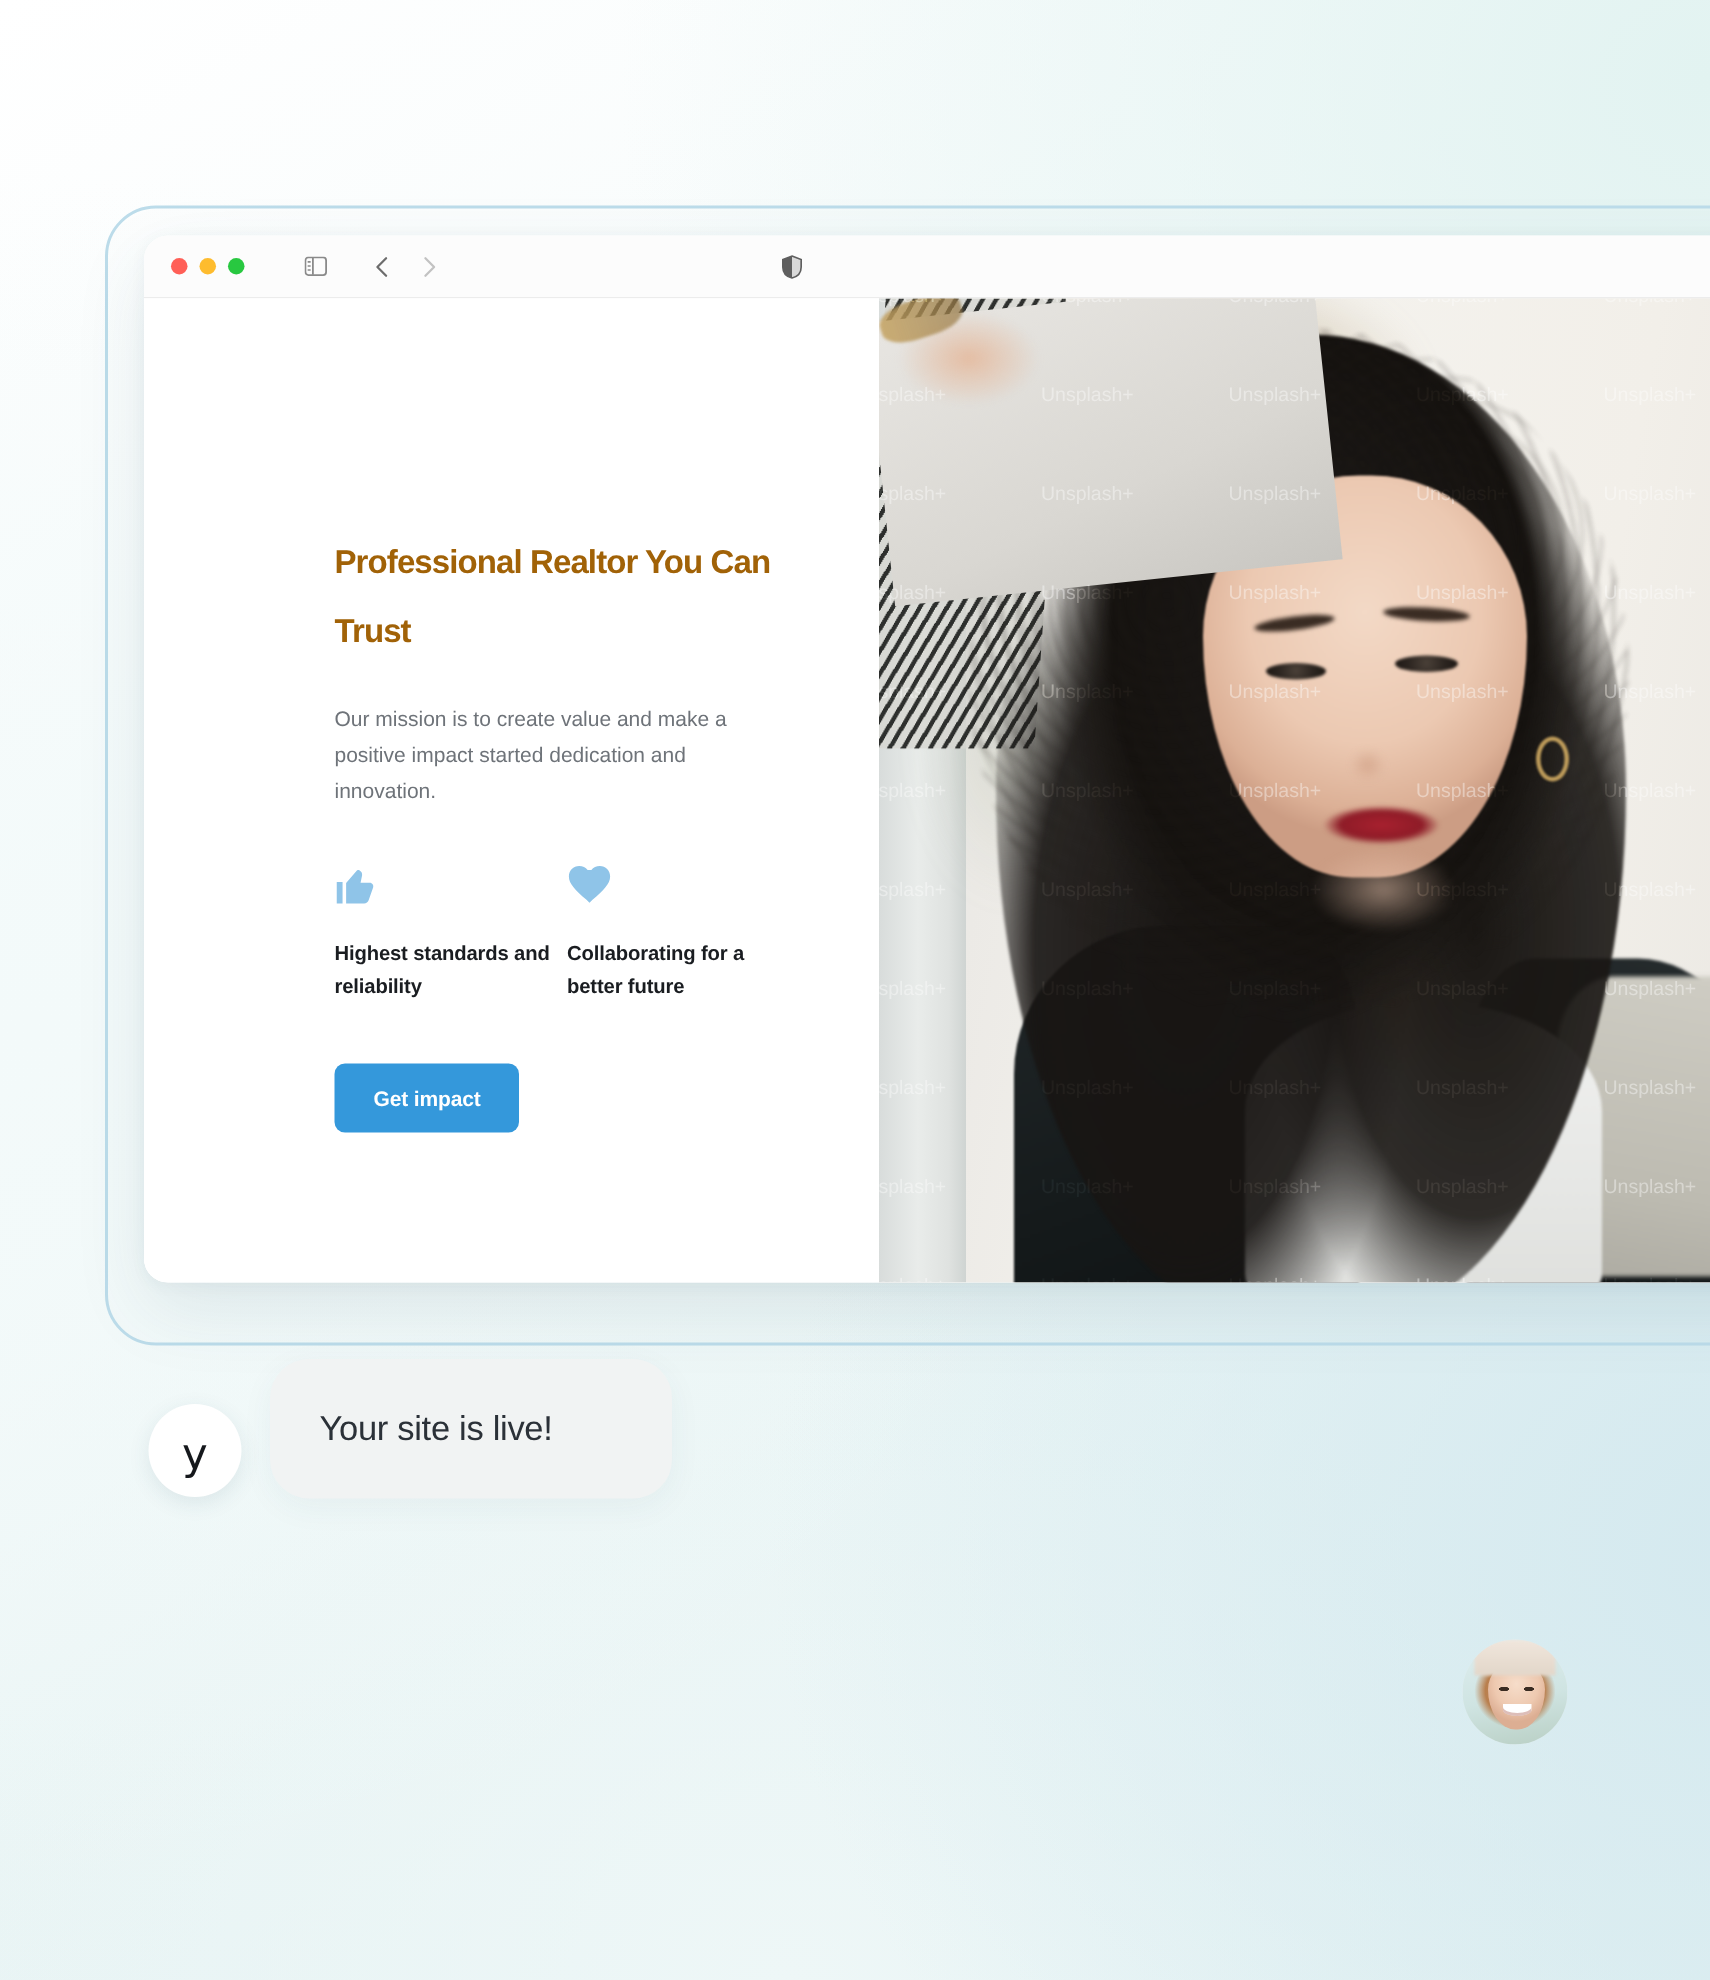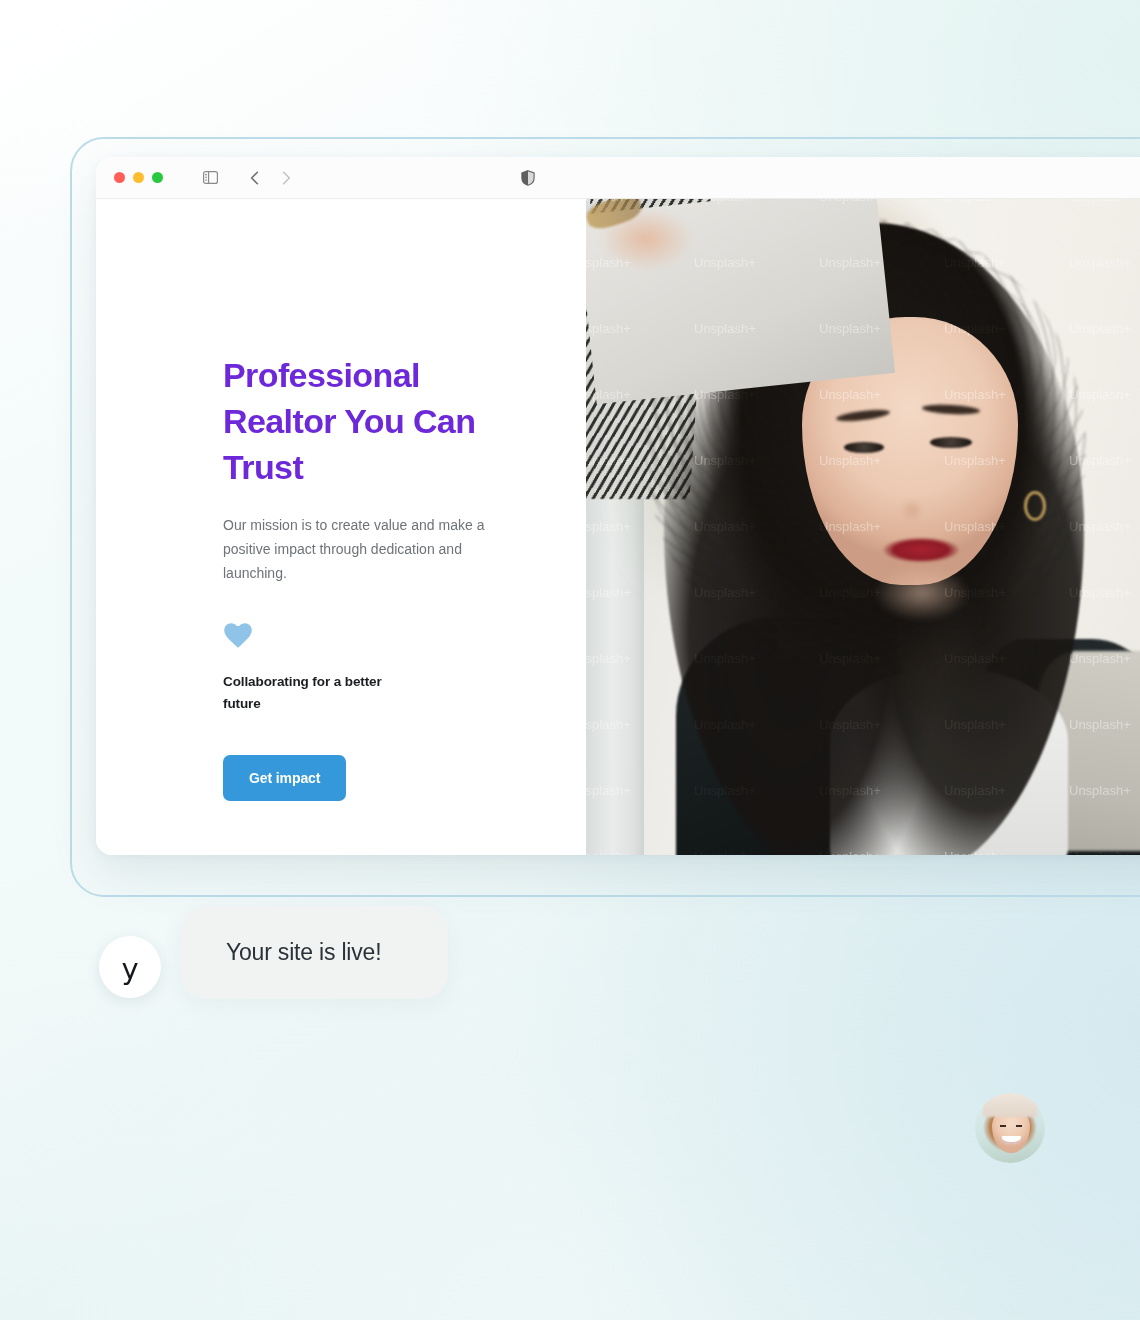--- a/index.html
+++ b/index.html
@@ -129,24 +129,24 @@
   }
 
   #hero-copy {
     position: absolute;
     left: 127px;
     top: 153px;
     width: 310px;
   }
 
   #hero-title {
-    font-size: 34px;
+    font-size: 22px;
     line-height: 46px;
     font-weight: 700;
-    color: #6d28d9;
+    color: #a16207;
     letter-spacing: -0.6px;
   }
 
   #hero-sub {
     margin-top: 23px;
     font-size: 14px;
     line-height: 24px;
     color: #6e7379;
     width: 285px;
   }
@@ -419,21 +419,20 @@
     border-radius: 26px;
     display: flex;
     align-items: center;
     padding-left: 33px;
     box-shadow: 0 6px 22px rgba(40,80,100,0.05);
   }
   #bubble-one-text {
     font-size: 23px;
     color: #2b3138;
     letter-spacing: -0.2px;
-    margin-left: 13px;
   }
 
   #bubble-two {
     position: absolute;
     left: 180px;
     top: 1022px;
     width: 779px;
     height: 140px;
     background: #f1f3f3;
     border-radius: 28px;
@@ -541,24 +540,33 @@
 
     </div>
 
     <div id="site-page">
 
       <div id="hero-left">
         <div id="hero-copy">
 
           <h1 id="hero-title">Professional Realtor You Can Trust</h1>
 
-          <p id="hero-sub">Our mission is to create value and make a positive impact through dedication and launching.</p>
+          <p id="hero-sub">Our mission is to create value and make a positive impact started dedication and innovation.</p>
 
           <div id="features">
 
+            <div class="feature">
+              <div class="feature-icon">
+                <svg width="30" height="30" viewBox="0 0 24 24" fill="#8fc4e8">
+                  <path d="M1.2 10.4h3.1v11.4H1.2z"></path>
+                  <path d="M6.2 21.8h9.6c1.1 0 2.1-.7 2.4-1.7l2.4-6.8c.4-1.2-.5-2.5-1.8-2.5h-4.9l.8-3.9c.2-1.1-.3-2.2-1.3-2.7-.6-.3-1.4-.1-1.8.5L6.2 10.9v10.9z"></path>
+                </svg>
+              </div>
+              <div class="feature-label">Highest standards and reliability</div>
+            </div>
 
             <div class="feature">
               <div class="feature-icon">
                 <svg width="30" height="28" viewBox="0 0 24 22" fill="#8fc4e8">
                   <path d="M12 21.2l-1.6-1.5C4.5 14.4 1 11.2 1 7.2 1 4 3.4 1.6 6.5 1.6c1.8 0 3.5.8 4.5 2.2h2c1-1.4 2.7-2.2 4.5-2.2C20.6 1.6 23 4 23 7.2c0 4-3.5 7.2-9.4 12.5L12 21.2z"></path>
                 </svg>
               </div>
               <div class="feature-label">Collaborating for a better future</div>
             </div>
 

